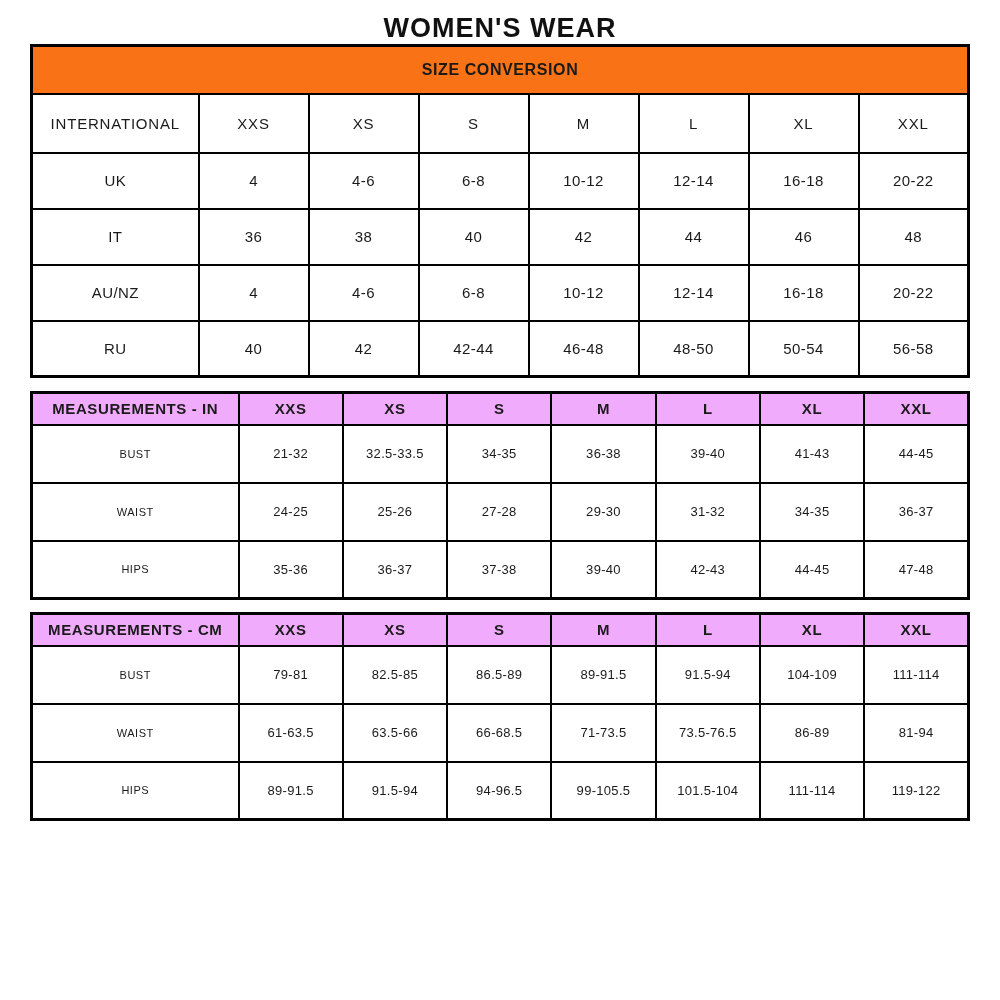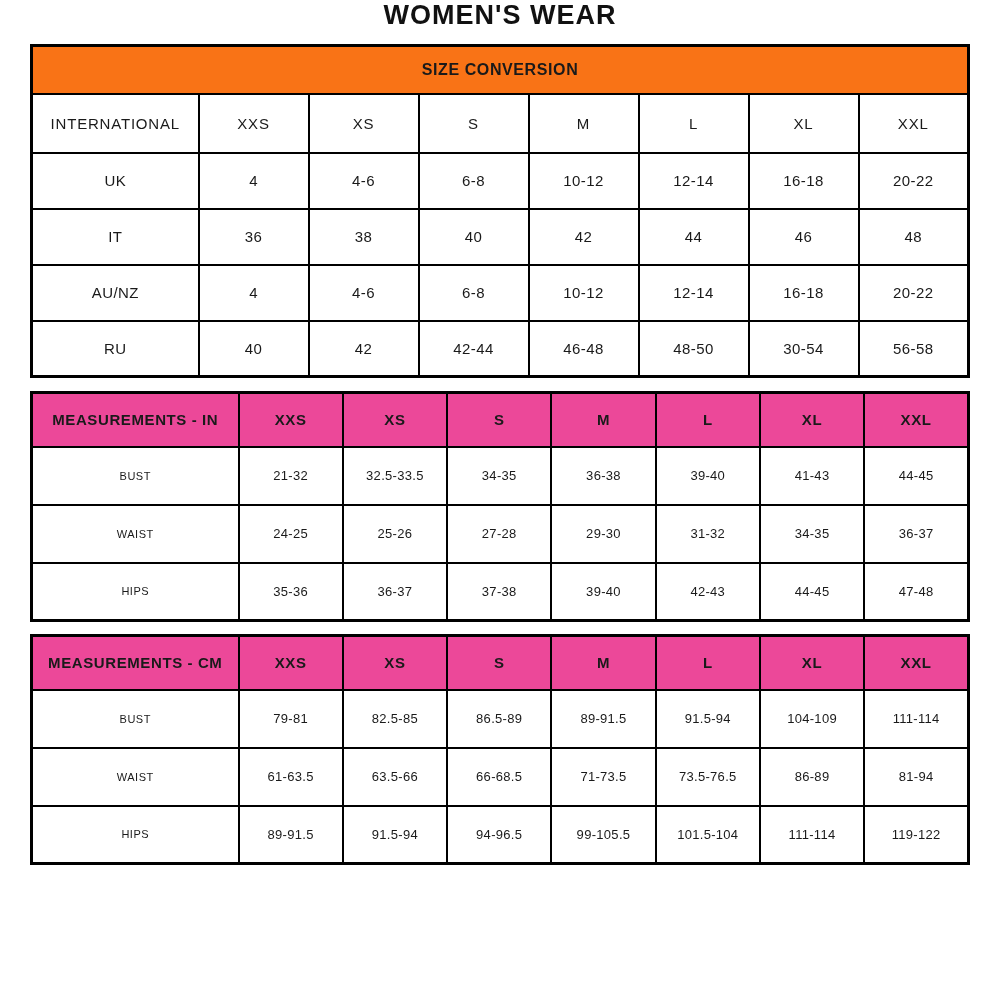--- a/index.html
+++ b/index.html
@@ -5,20 +5,21 @@
   * { margin: 0; padding: 0; box-sizing: border-box; }
   html, body {
     width: 1000px; height: 1000px;
     background: #ffffff;
     font-family: "Liberation Sans", sans-serif;
     color: #1a1a1a;
   }
   .page { width: 1000px; height: 1000px; overflow: hidden; }
   .page-title {
     text-align: center;
+    padding-top: 13px;
     height: 44px;
     font-size: 27px;
     font-weight: 700;
     letter-spacing: 1px;
     color: #111;
   }
   table {
     border-collapse: collapse;
     table-layout: fixed;
     width: 940px;
@@ -50,22 +51,22 @@
   .t1 .lbl, .t1 .val {
     height: 56px;
     font-size: 15px;
     font-weight: 400;
     letter-spacing: 0.4px;
   }
   
   .t2 { margin-top: 13px; }
   .t3 { margin-top: 12px; border-radius: 20px; }
   .mhead td {
-    height: 54px;
-    background: #ec4899;
+    height: 32px;
+    background: #f0abfc;
     font-size: 15px;
     font-weight: 700;
     letter-spacing: 0.6px;
   }
   .t2 .lbl, .t3 .lbl {
     height: 58px;
     font-size: 11px;
     font-weight: 400;
     letter-spacing: 0.5px;
   }
@@ -141,21 +142,21 @@
       <td class="val">16-18</td>
       <td class="val">20-22</td>
     </tr>
     <tr>
       <td class="lbl">RU</td>
       <td class="val">40</td>
       <td class="val">42</td>
       <td class="val">42-44</td>
       <td class="val">46-48</td>
       <td class="val">48-50</td>
-      <td class="val">30-54</td>
+      <td class="val">50-54</td>
       <td class="val">56-58</td>
     </tr>
   </tbody>
     </table>
 
   <table class="t2">
     <colgroup>
       <col class="c0-t23">
         <col>
         <col>

